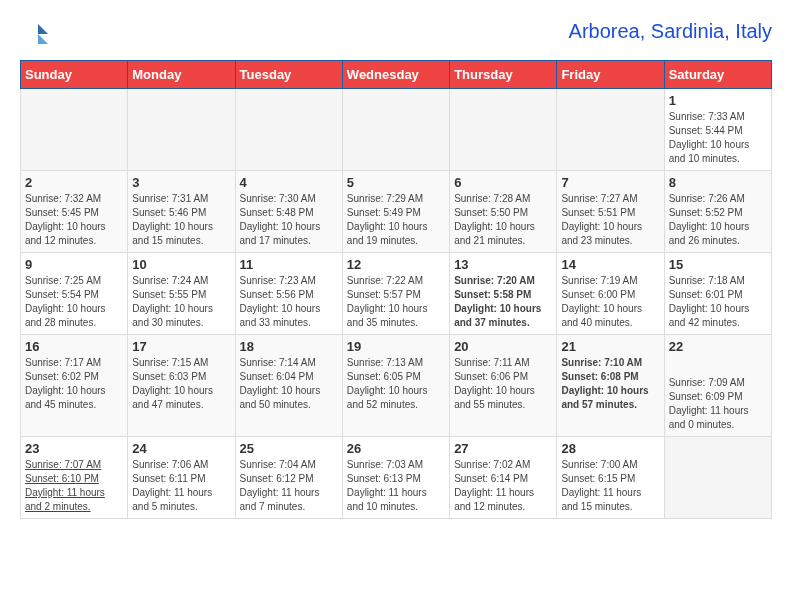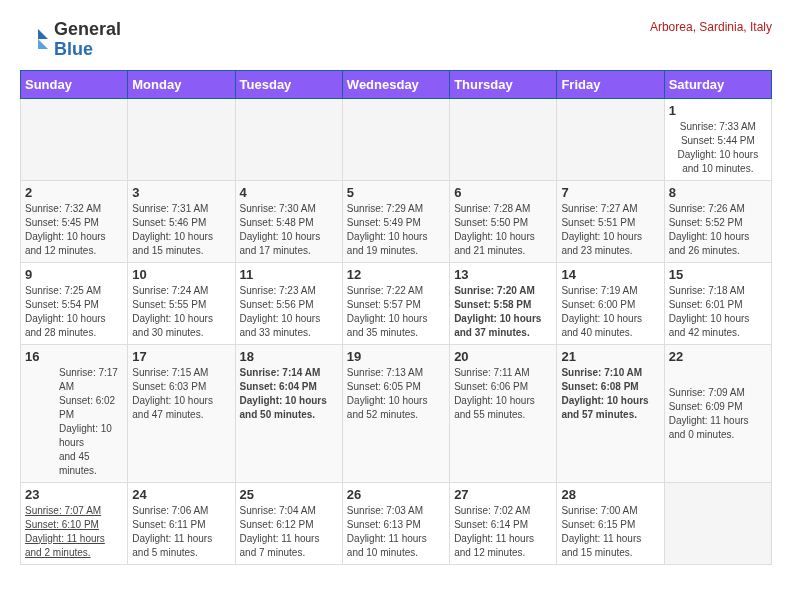--- a/index.html
+++ b/index.html
@@ -42,30 +42,30 @@
     }
     .title-block {
       text-align: right;
     }
     .month-year {
       font-size: 36px;
       font-weight: bold;
       color: #333;
     }
     .location {
-      font-size: 12px;
-      color: #b91c1c;
+      font-size: 20px;
+      color: #1d4ed8;
     }
     .calendar {
       width: 100%;
       border-collapse: collapse;
       border: 1px solid #ccc;
     }
     .calendar th {
-      background: #8b5cf6;
+      background: #ef4444;
       color: #fff;
       font-size: 13px;
       font-weight: bold;
       padding: 6px 4px;
       text-align: left;
       border: 1px solid #1a5da5;
     }
     .calendar td {
       vertical-align: top;
       border: 1px solid #ddd;
@@ -95,24 +95,20 @@
   </style>
 </head>
 <body>
 
 <div class="header">
   <div class="logo">
     <svg class="logo-icon" viewBox="0 0 30 30">
       <polygon points="18,4 28,14 18,14" fill="#2a6db5"></polygon>
       <polygon points="18,14 28,24 18,24" fill="#5ba3e0"></polygon>
     </svg>
-    <div class="logo-text">
-      <span class="logo-general">General</span>
-      <span class="logo-blue">Blue</span>
-    </div>
   </div>
   <div class="title-block">
     <div class="location">Arborea, Sardinia, Italy</div>
   </div>
 </div>
 
 <table class="calendar">
   <thead>
     <tr>
 
@@ -128,21 +124,21 @@
   <tbody id="calendar-body">
   <tr>
         <td class="empty-cell"></td>
         <td class="empty-cell"></td>
         <td class="empty-cell"></td>
         <td class="empty-cell"></td>
         <td class="empty-cell"></td>
         <td class="empty-cell"></td>
         <td>
           <span class="day-number">1</span>
-          <div class="day-info" style="white-space: pre-line; text-align: center;">Sunrise: 7:33 AM
+          <div class="day-info" style="white-space: pre-line;">Sunrise: 7:33 AM
 Sunset: 5:44 PM
 Daylight: 10 hours
 and 10 minutes.</div>
         </td>
       </tr>
       <tr>
         <td>
           <span class="day-number">2</span>
           <div class="day-info" style="white-space: pre-line;">Sunrise: 7:32 AM
 Sunset: 5:45 PM
@@ -239,35 +235,35 @@
           <span class="day-number">15</span>
           <div class="day-info" style="white-space: pre-line;">Sunrise: 7:18 AM
 Sunset: 6:01 PM
 Daylight: 10 hours
 and 42 minutes.</div>
         </td>
       </tr>
       <tr>
         <td>
           <span class="day-number">16</span>
-          <div class="day-info" style="white-space: pre-line; margin-left: 34px;">Sunrise: 7:17 AM
+          <div class="day-info" style="white-space: pre-line;">Sunrise: 7:17 AM
 Sunset: 6:02 PM
 Daylight: 10 hours
 and 45 minutes.</div>
         </td>
         <td>
           <span class="day-number">17</span>
           <div class="day-info" style="white-space: pre-line;">Sunrise: 7:15 AM
 Sunset: 6:03 PM
 Daylight: 10 hours
 and 47 minutes.</div>
         </td>
         <td>
           <span class="day-number">18</span>
-          <div class="day-info" style="white-space: pre-line; font-weight: bold;">Sunrise: 7:14 AM
+          <div class="day-info" style="white-space: pre-line;">Sunrise: 7:14 AM
 Sunset: 6:04 PM
 Daylight: 10 hours
 and 50 minutes.</div>
         </td>
         <td>
           <span class="day-number">19</span>
           <div class="day-info" style="white-space: pre-line;">Sunrise: 7:13 AM
 Sunset: 6:05 PM
 Daylight: 10 hours
 and 52 minutes.</div>

